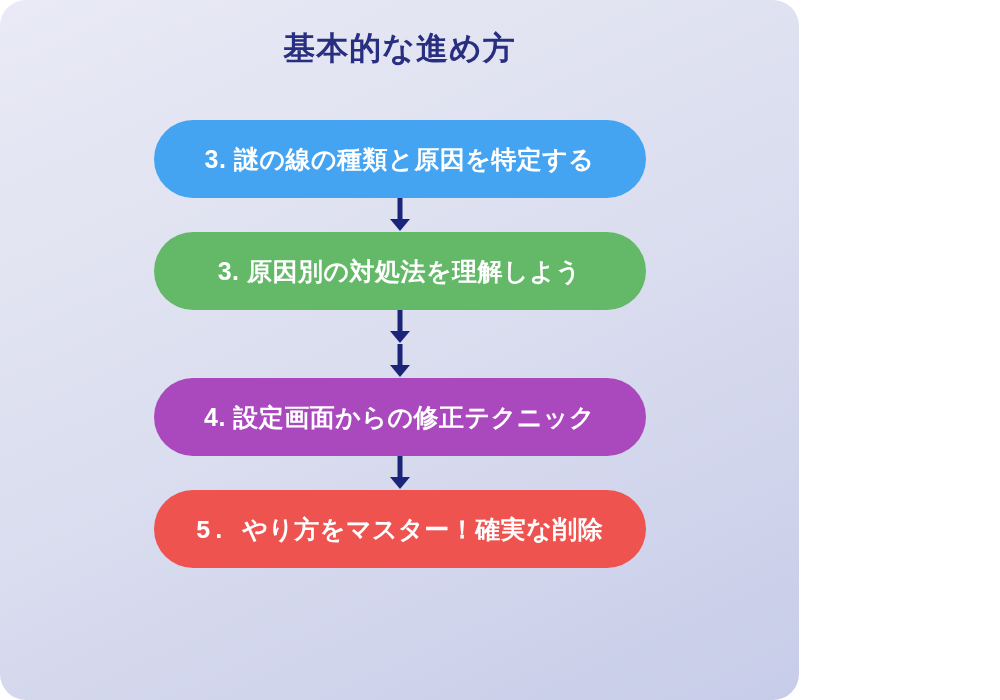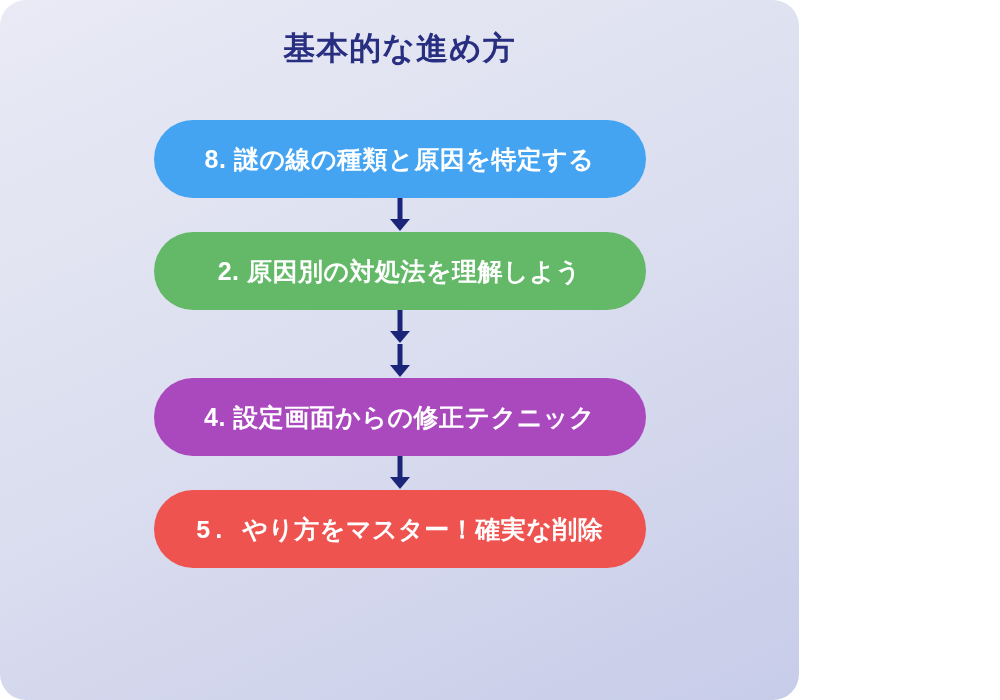--- a/index.html
+++ b/index.html
@@ -59,30 +59,30 @@
   }
 </style>
 </head>
 <body>
 
 <div class="canvas">
   <h1 class="title">基本的な進め方</h1>
 
   <div class="flow">
 
-    <div class="pill" style="background-color: rgb(68, 164, 242);">8. 謎の線の種類と原因を特定する</div>
+    <div class="pill" style="background-color: rgb(68, 164, 242);">3. 謎の線の種類と原因を特定する</div>
 
     <div class="arrow">
       <svg width="26" height="34" viewBox="0 0 26 34" aria-hidden="true">
         <line x1="13" y1="0" x2="13" y2="23" stroke="currentColor" stroke-width="5"></line>
         <polygon points="3,21 23,21 13,33" fill="currentColor"></polygon>
       </svg>
     </div>
 
-    <div class="pill" style="background-color: rgb(99, 185, 104);">2. 原因別の対処法を理解しよう</div>
+    <div class="pill" style="background-color: rgb(99, 185, 104);">3. 原因別の対処法を理解しよう</div>
 
     <div class="arrow">
       <svg width="26" height="34" viewBox="0 0 26 34" aria-hidden="true">
         <line x1="13" y1="0" x2="13" y2="23" stroke="currentColor" stroke-width="5"></line>
         <polygon points="3,21 23,21 13,33" fill="currentColor"></polygon>
       </svg>
     </div>
 
 
     <div class="arrow">

